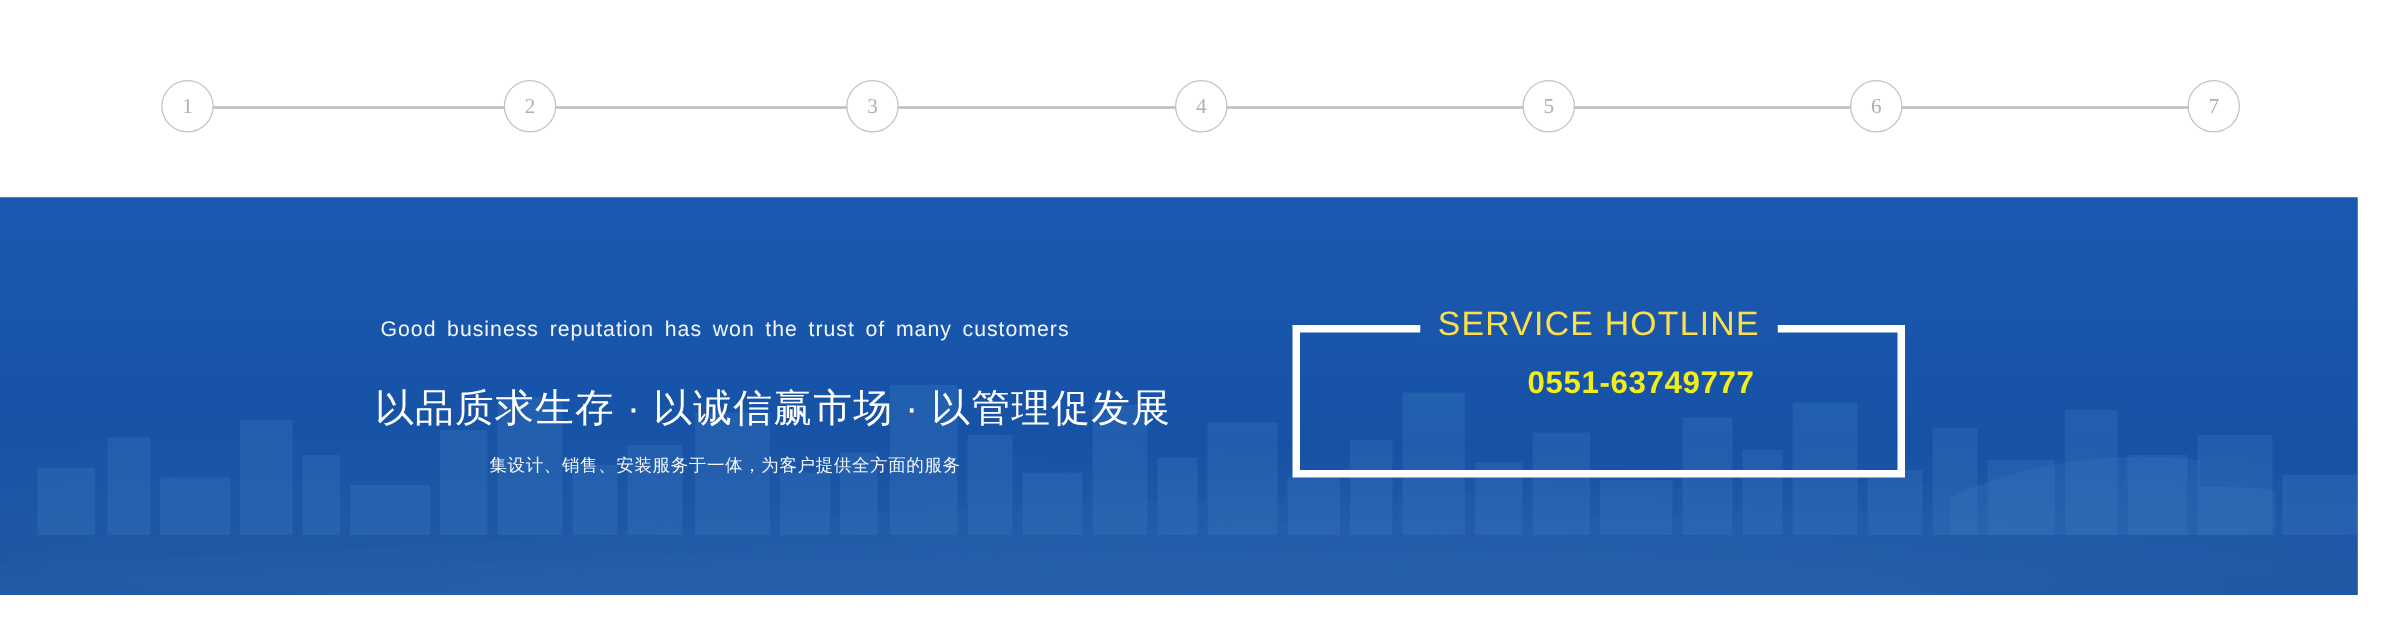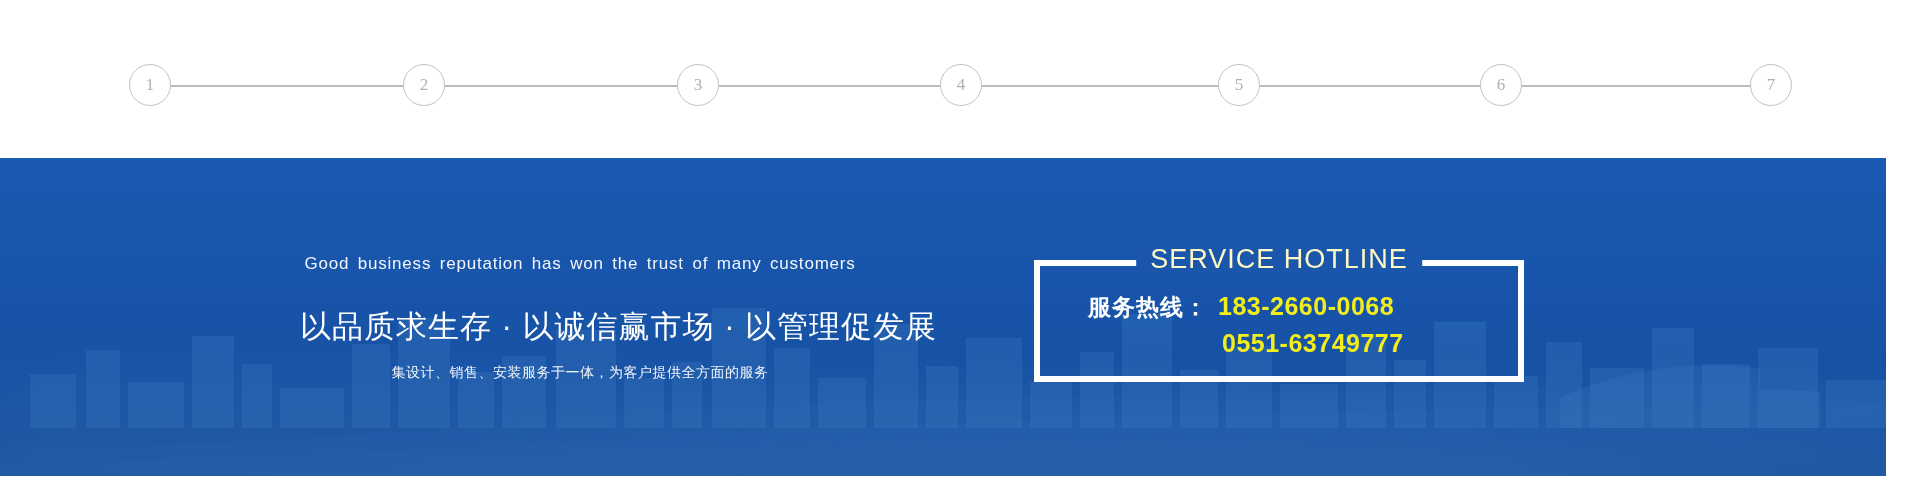--- a/index.html
+++ b/index.html
@@ -144,21 +144,21 @@
     border: 6px solid #ffffff;
     box-sizing: border-box;
   }
   .hotline-title {
     position: absolute;
     left: 50%;
     top: -22px;
     transform: translateX(-50%);
     padding: 0 14px;
     background: #1956ac;
-    color: #fef9c3;
+    color: #fde047;
     font-size: 27px;
     letter-spacing: 1px;
     white-space: nowrap;
     line-height: 30px;
   }
   .hotline-rows {
     position: absolute;
     left: 0;
     top: 26px;
     width: 100%;
@@ -270,24 +270,20 @@
     <div class="slogan">
       <div class="slogan-en">Good business  reputation has  won  the  trust  of  many  customers</div>
       <div class="slogan-cn">以品质求生存 · 以诚信赢市场 · 以管理促发展</div>
       <div class="slogan-sub">集设计、销售、安装服务于一体，为客户提供全方面的服务</div>
     </div>
 
     <div class="hotline">
       <div class="hotline-title">SERVICE  HOTLINE</div>
       <div class="hotline-rows">
         <div class="hotline-row">
-          <span class="hotline-label">服务热线：</span>
-          <span class="hotline-num">183-2660-0068</span>
-        </div>
-        <div class="hotline-row">
           <span class="hotline-num indented">0551-63749777</span>
         </div>
       </div>
     </div>
 
   </div>
 
   <div class="footer-white"></div>
 
 </div>

